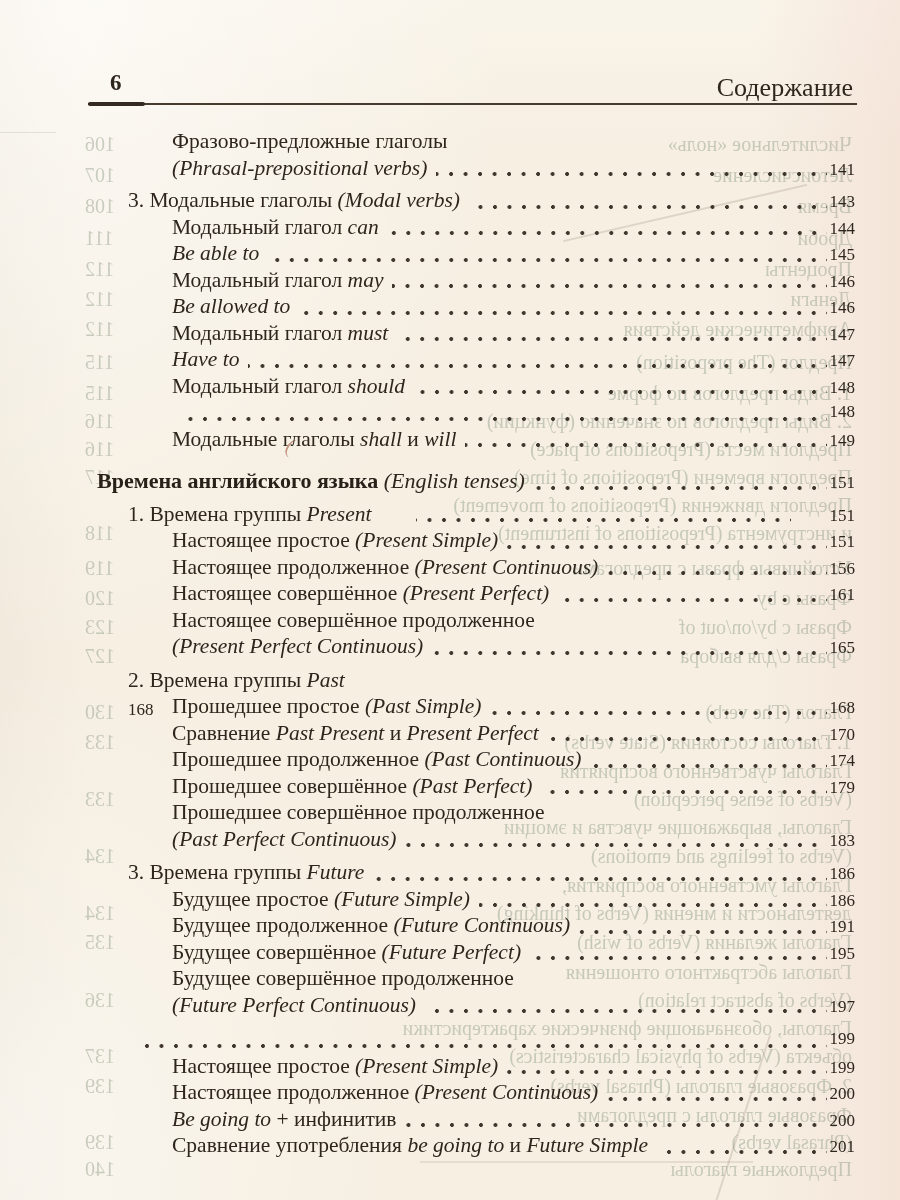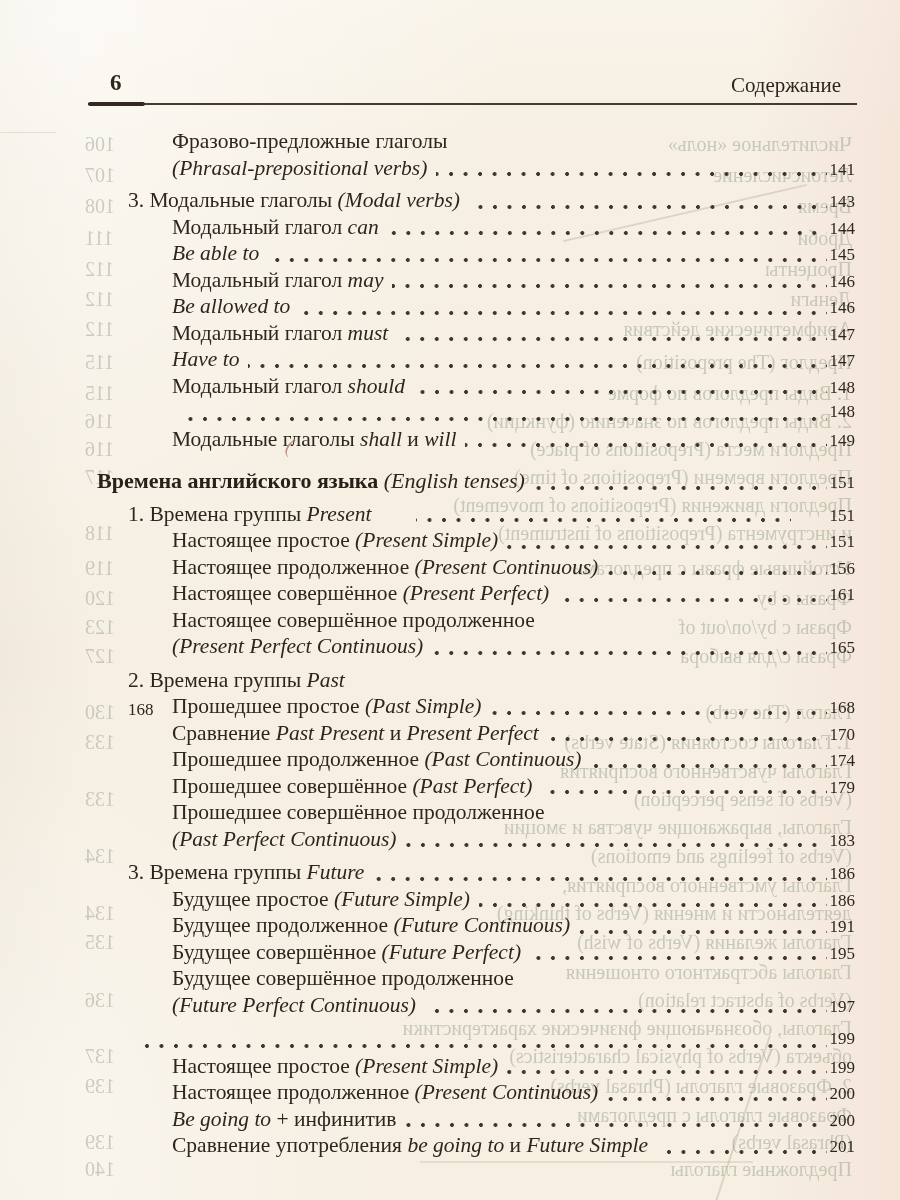--- a/index.html
+++ b/index.html
@@ -11,21 +11,21 @@
       radial-gradient(ellipse at 6% 2%, rgba(255,255,255,.6), rgba(255,255,255,0) 38%),
       radial-gradient(ellipse at 2% 96%, rgba(255,255,255,.45), rgba(255,255,255,0) 30%),
       linear-gradient(90deg, rgba(233,226,211,.4) 0%, rgba(233,226,211,0) 10%, rgba(233,226,211,0) 84%, rgba(243,216,206,.45) 100%),
       linear-gradient(180deg, rgba(252,249,241,.5) 0%, rgba(252,249,241,0) 12%),
       #f6efe2;
   }
 
   
   .page-header{position:absolute;left:88px;right:43px;top:70px;height:30px;z-index:3;}
   .folio{position:absolute;left:22px;top:0;font-size:23px;font-weight:bold;letter-spacing:.5px;}
-  .running-title{position:absolute;right:16px;top:3px;font-size:21px;}
+  .running-title{position:absolute;right:4px;top:3px;font-size:26px;}
   .header-rule{position:absolute;left:88px;right:43px;top:103px;height:2px;background:#453b2f;z-index:3;}
   .header-rule-thick{position:absolute;left:0;top:-1px;width:57px;height:4px;background:#332b21;border-radius:2px;}
 
   
   .toc{position:absolute;left:97px;top:128px;width:758px;z-index:3;}
   .toc-line{display:flex;align-items:baseline;height:26.5px;line-height:26.5px;font-size:21.5px;white-space:nowrap;}
   .toc-line.lv0{margin-left:0;font-size:22px;}
   .toc-line.lv1{margin-left:31px;}
   .toc-line.lv2{margin-left:75px;}
   .seg-bold{font-weight:bold;color:#28211a;}

